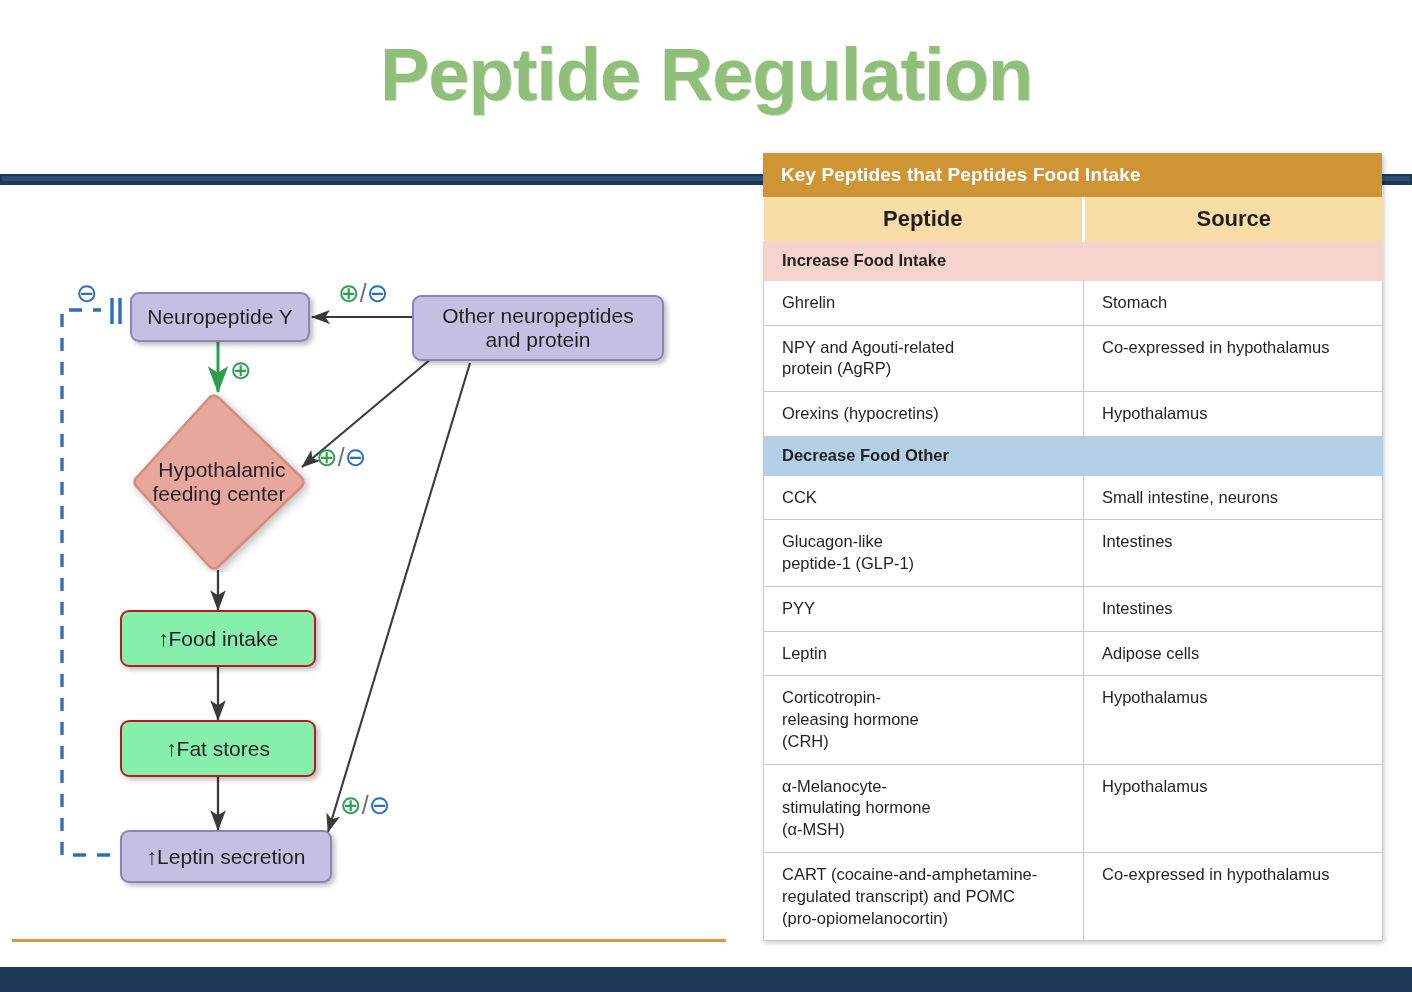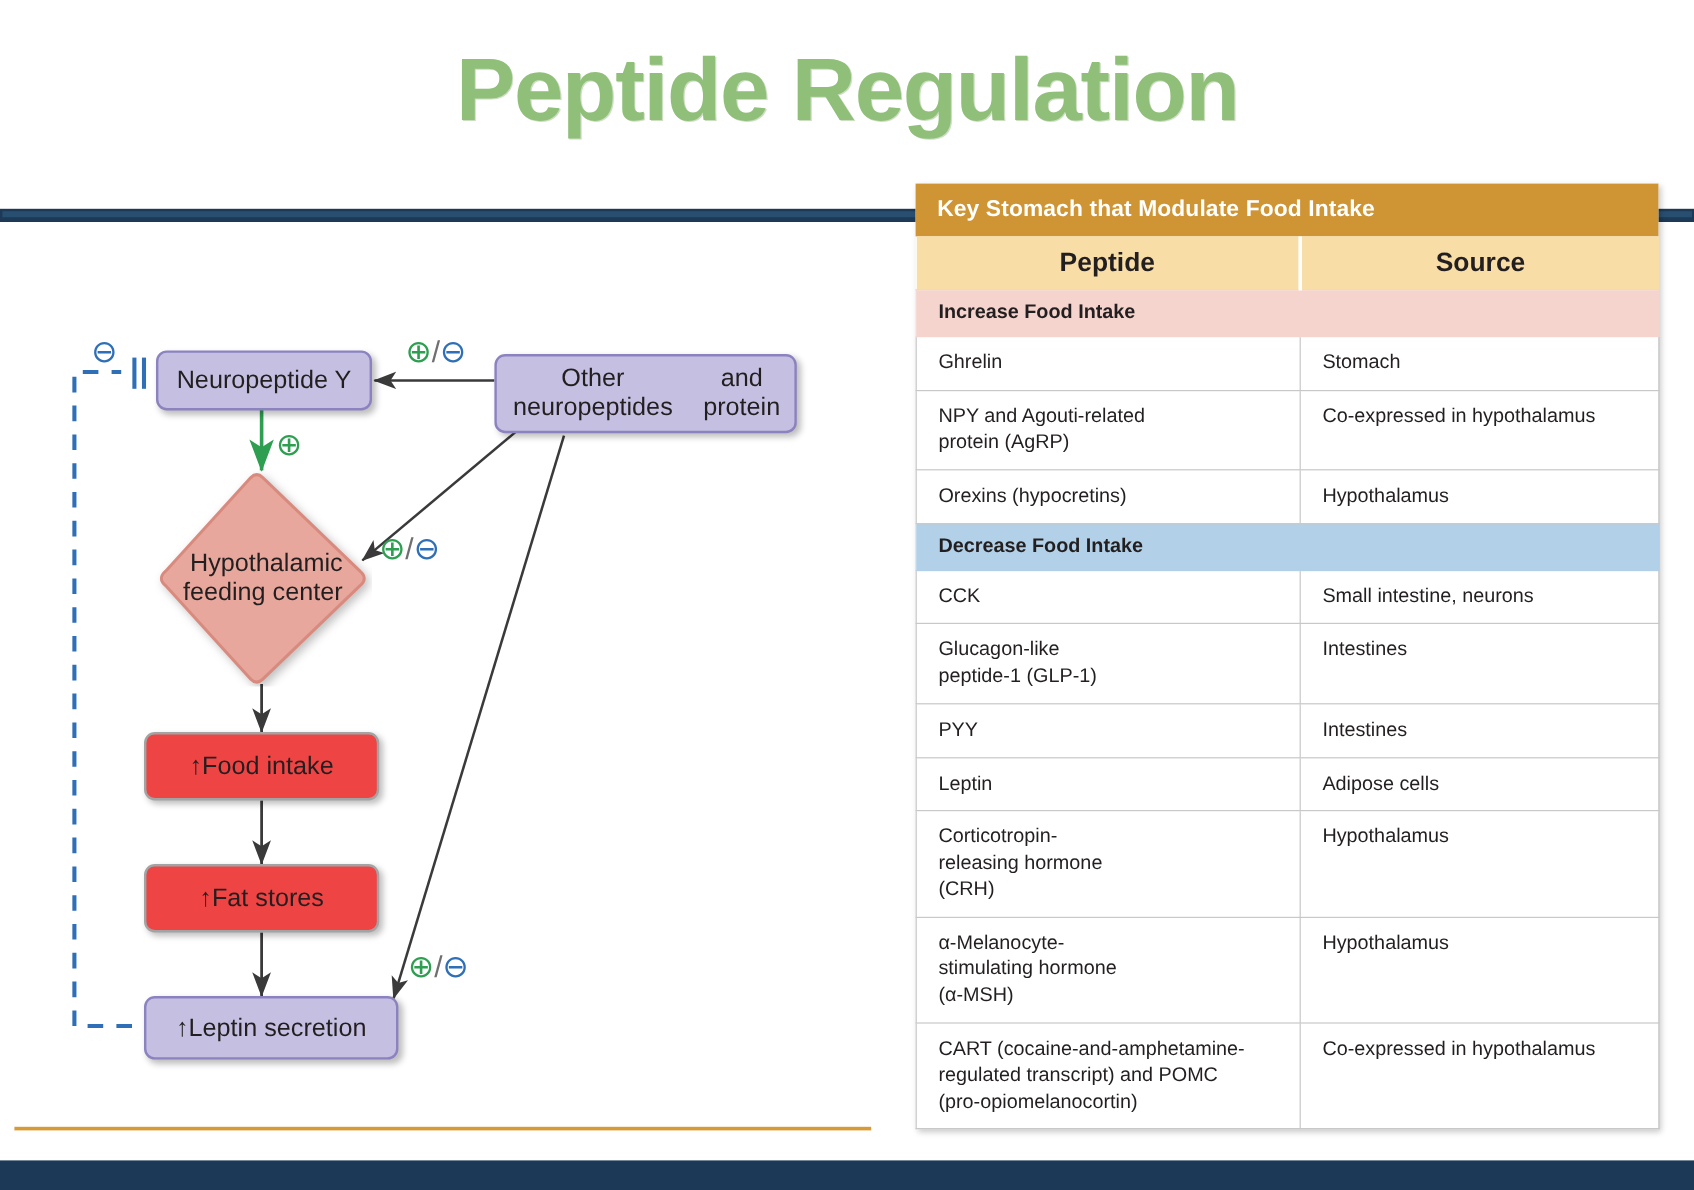--- a/index.html
+++ b/index.html
@@ -32,21 +32,21 @@
   .node{
     position:absolute;display:flex;align-items:center;justify-content:center;
     text-align:center;color:#231f20;font-size:21px;line-height:1.12;
     box-sizing:border-box;
   }
   .node-purple{
     background:#c5c0e2;border:2px solid #8b82c0;border-radius:9px;
     box-shadow:3px 3px 5px rgba(0,0,0,.26);
   }
   .node-green{
-    background:#ef4444;border:2px solid #a3a3a3;border-radius:9px;
+    background:#86efac;border:2px solid #b91c1c;border-radius:9px;
     box-shadow:3px 3px 5px rgba(0,0,0,.26);
   }
   .diamond-wrap{position:absolute;}
   .diamond-label{
     position:absolute;inset:0;display:flex;align-items:center;justify-content:center;
     text-align:right;color:#231f20;font-size:21px;line-height:1.15;pointer-events:none;
   }
   .sym{position:absolute;white-space:nowrap;font-size:26px;line-height:1;}
   .sym .plus{color:#2e9e51;}
   .sym .minus{color:#2e6fb7;}
@@ -121,21 +121,21 @@
       <path d="M110,675 L62,675 L62,130 L101,130" fill="none" stroke="#2e6fb7" stroke-width="3.4" stroke-dasharray="13,11" stroke-linecap="butt"></path>
 
       <line x1="112" y1="118" x2="112" y2="144" stroke="#2e6fb7" stroke-width="3.4"></line>
       <line x1="120" y1="118" x2="120" y2="144" stroke="#2e6fb7" stroke-width="3.4"></line>
     </svg>
 
     <div class="node node-purple" style="left:130px;top:112px;width:180px;height:50px;">
       <span>Neuropeptide Y</span>
     </div>
 
-    <div class="node node-purple" style="left:412px;top:115px;width:252px;height:66px;flex-direction:row;">
+    <div class="node node-purple" style="left:412px;top:115px;width:252px;height:66px;flex-direction:column;">
       <span>Other neuropeptides</span>
       <span>and protein</span>
     </div>
 
     <div class="diamond-wrap" style="left:128px;top:212px;width:182px;height:180px;">
       <svg width="182" height="180">
         <path d="M91,6 L172,84 Q179,90 172,96 L91,174 Q86,179 81,174 L10,96 Q3,90 10,84 L81,6 Q86,1 91,6 Z" fill="#e8a79c" stroke="#d98a7e" stroke-width="2.5" style="filter:drop-shadow(3px 3px 4px rgba(0,0,0,.25));"></path>
       </svg>
       <div class="diamond-label">
         <div>
@@ -173,21 +173,21 @@
       <span class="plus">⊕</span><span class="slash">/</span><span class="minus">⊖</span>
     </div>
 
     <div class="sym" style="left:76px;top:100px;">
       <span class="minus">⊖</span>
     </div>
 
   </div>
 
   <div class="ptable">
-    <div class="tbl-title">Key Stomach that Modulate Food Intake</div>
+    <div class="tbl-title">Key Peptides that Peptides Food Intake</div>
     <table>
       <colgroup>
           <col class="c1">
           <col class="c2">
         </colgroup>
       <thead>
         <tr>
           <th>Peptide</th>
           <th>Source</th>
         </tr>
@@ -202,21 +202,21 @@
           </tr>
           <tr>
             <td>NPY and Agouti-related<br>protein (AgRP)</td>
             <td>Co-expressed in hypothalamus</td>
           </tr>
           <tr>
             <td>Orexins (hypocretins)</td>
             <td>Hypothalamus</td>
           </tr>
           <tr class="group-dec">
-            <td colspan="2">Decrease Food Intake</td>
+            <td colspan="2">Decrease Food Other</td>
           </tr>
           <tr>
             <td>CCK</td>
             <td>Small intestine, neurons</td>
           </tr>
           <tr>
             <td>Glucagon-like<br>peptide-1 (GLP-1)</td>
             <td>Intestines</td>
           </tr>
           <tr>

